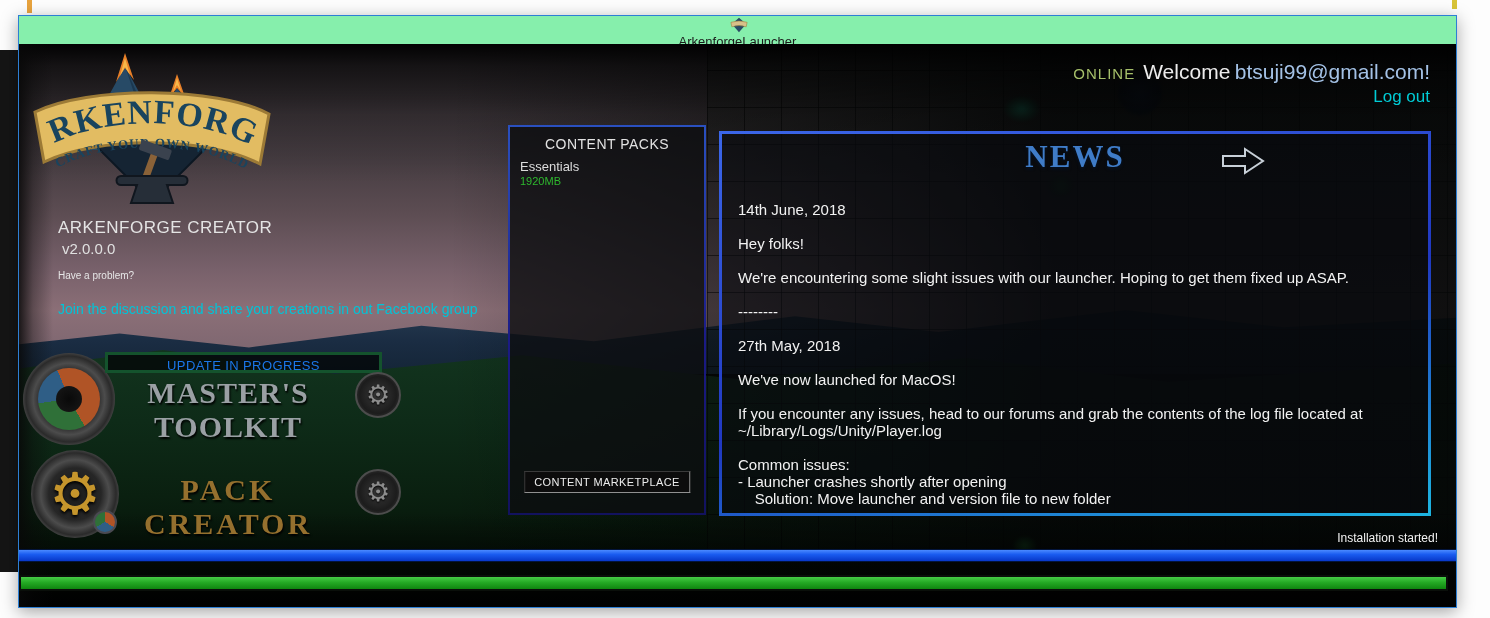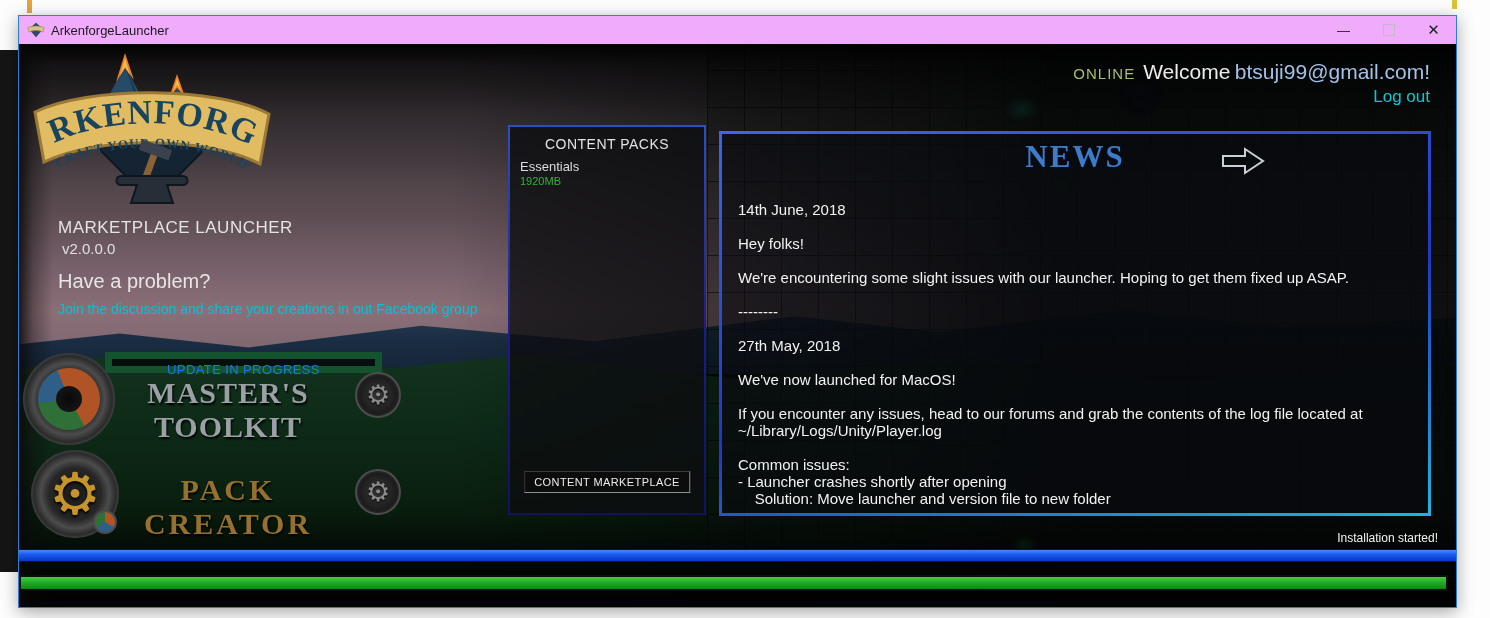--- a/index.html
+++ b/index.html
@@ -12,21 +12,21 @@
   .desktop-strip-left{position:absolute;left:0;top:50px;width:18px;height:522px;background:#151515;}
   .desktop-accent-1{position:absolute;left:27px;top:0;width:5px;height:13px;background:#e8a33d;}
   .desktop-accent-2{position:absolute;left:1452px;top:0;width:5px;height:9px;background:#d8c438;}
 
   
   .window{
     position:absolute;left:18px;top:15px;width:1439px;height:593px;
     border:1px solid #2d7fd4;background:#000;box-shadow:0 4px 16px rgba(0,0,0,0.35);
     box-sizing:border-box;
   }
-  .titlebar{height:28px;background:#f0abfc;display:flex;align-items:center;}
+  .titlebar{height:28px;background:#86efac;display:flex;align-items:center;flex-direction:column;}
   .titlebar .app-icon{width:18px;height:18px;margin:0 6px 0 8px;flex:0 0 auto;}
   .titlebar .title{font-size:13px;color:#1a1a1a;flex:1 1 auto;}
   .tb-btn{width:45px;height:28px;display:flex;align-items:center;justify-content:center;
     font-size:13px;color:#222;cursor:default;}
   .tb-btn.max .sq{width:10px;height:10px;border:1px solid #bdbdbd;}
   .tb-btn.close{font-size:15px;}
 
   
   .content{position:relative;width:1437px;height:563px;overflow:hidden;background:#000;}
 
@@ -68,26 +68,26 @@
   .account .row1{white-space:nowrap;}
   .account .online{font-size:15px;color:#a6c06a;letter-spacing:1px;margin-right:8px;}
   .account .welcome{font-size:21px;color:#ececec;}
   .account .email{font-size:21px;color:#a4c2e6;}
   .logout{display:block;margin-top:3px;font-size:17px;color:#00ccd6;cursor:pointer;}
 
   
   .logo-svg{position:absolute;left:8px;top:6px;z-index:5;}
   .app-name{position:absolute;left:39px;top:174px;font-size:17px;color:#e4e4e4;letter-spacing:0.5px;z-index:5;}
   .app-version{position:absolute;left:43px;top:196px;font-size:15px;color:#e0e0e0;z-index:5;}
-  .help-prompt{position:absolute;left:39px;top:226px;font-size:20px;color:#e6e6e6;z-index:5;}
+  .help-prompt{position:absolute;left:39px;top:226px;font-size:10px;color:#e6e6e6;z-index:5;}
   .fb-link{position:absolute;left:39px;top:257px;font-size:14px;color:#00c4d8;cursor:pointer;z-index:5;}
 
   
   .status-bar{position:absolute;left:86px;width:277px;height:21px;line-height:21px;
-    background:rgba(4,7,9,0.82);border:7px solid #14532d;text-align:center;
+    background:rgba(4,7,9,0.82);border:3px solid #14532d;text-align:center;
     font-size:13px;letter-spacing:0.4px;z-index:5;box-sizing:border-box;}
   .status-toolkit{top:308px;color:#1b76e8;}
   .status-creator{top:405px;color:#ececec;}
   .product-name{position:absolute;left:76px;width:266px;text-align:center;z-index:5;
     font-family:"Liberation Serif", serif;font-weight:bold;font-size:30px;
     text-shadow:1px 2px 2px #000;}
   .name-toolkit{top:332px;color:#9aa0a4;letter-spacing:1px;}
   .name-creator{top:429px;color:#95702e;letter-spacing:3px;}
 
   .emblem{position:absolute;border-radius:50%;z-index:5;
@@ -209,21 +209,21 @@
       <text font-family="Liberation Serif, serif" font-size="13" font-weight="bold" fill="#19445e" letter-spacing="1">
         <textPath href="#arc2" startOffset="50%" text-anchor="middle">CRAFT YOUR OWN WORLD</textPath>
       </text>
       <g transform="rotate(20 125 112)">
         <rect x="121" y="100" width="7" height="36" rx="3" fill="#8a6238"></rect>
         <rect x="108" y="94" width="32" height="11" rx="2" fill="#3a424e"></rect>
       </g>
       <path d="M94,126 h62 a4,4 0 0 1 0,9 h-16 l6,18 h-42 l6,-18 h-16 a4,4 0 0 1 0,-9 Z" fill="#262e38" stroke="#10161e" stroke-width="2"></path>
     </svg>
 
-    <div class="app-name">MARKETPLACE LAUNCHER</div>
+    <div class="app-name">ARKENFORGE CREATOR</div>
     <div class="app-version">v2.0.0.0</div>
     <div class="help-prompt">Have a problem?</div>
     <div class="fb-link">Join the discussion and share your creations in out Facebook group</div>
 
     <div class="emblem emblem-toolkit"></div>
     <div class="status-bar status-toolkit">UPDATE IN PROGRESS</div>
     <div class="product-name name-toolkit">MASTER'S TOOLKIT</div>
     <div class="gear-btn gear-toolkit">
       <span class="gear-glyph">⚙</span>
     </div>

